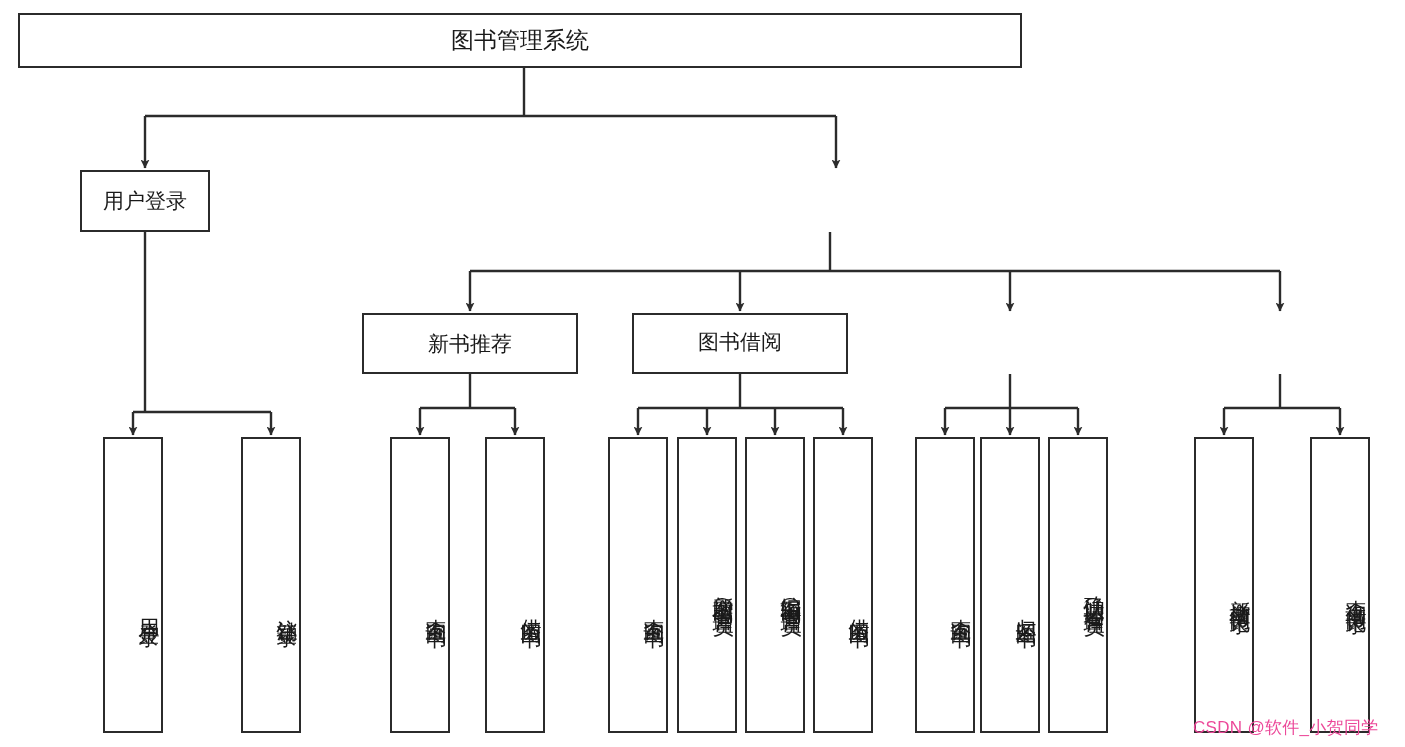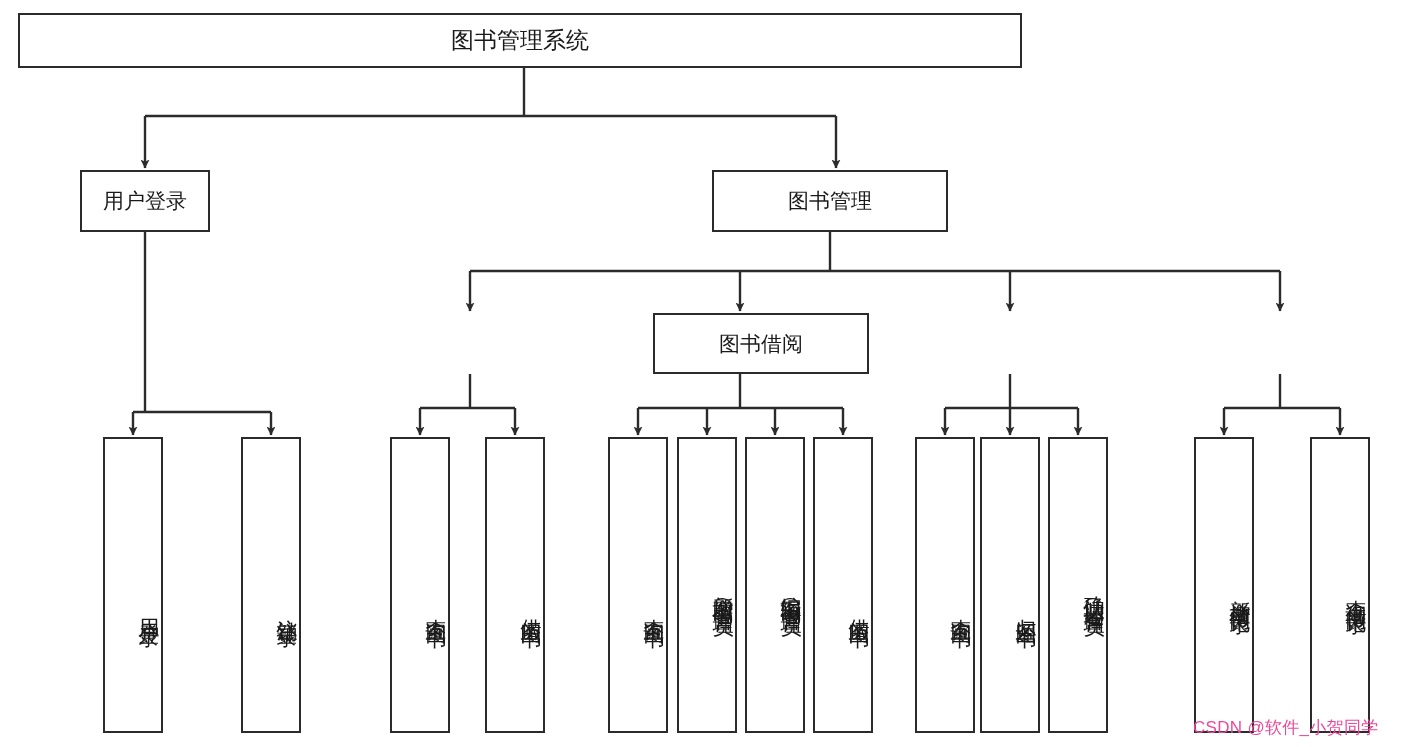--- a/index.html
+++ b/index.html
@@ -130,25 +130,25 @@
     </g>
   </svg>
 
   <div class="node node-root" style="left:18px; top:13px; width:1004px; height:55px;text-align:right;">
     <span class="node-label">图书管理系统</span>
   </div>
 
   <div class="node node-l1" style="left:80px; top:170px; width:130px; height:62px;">
     <span class="node-label">用户登录</span>
   </div>
-  <div class="node node-l1" style="left:712px; top:170px; width:236px; height:62px;">
-    <span class="node-label">图书管理</span>
+
+  <div class="node node-l2" style="left:362px; top:313px; width:216px; height:61px;">
+    <span class="node-label">新书推荐</span>
   </div>
-
-  <div class="node node-l2" style="left:653px; top:313px; width:216px; height:61px;">
+  <div class="node node-l2" style="left:632px; top:313px; width:216px; height:61px;font-family:Liberation Mono, monospace;">
     <span class="node-label">图书借阅</span>
   </div>
 
   <div class="node node-leaf" style="left:103px; top:437px; width:60px; height:296px;">
     <span class="node-label">用户登录</span>
   </div>
   <div class="node node-leaf" style="left:241px; top:437px; width:60px; height:296px;">
     <span class="node-label">注销登录</span>
   </div>
 

